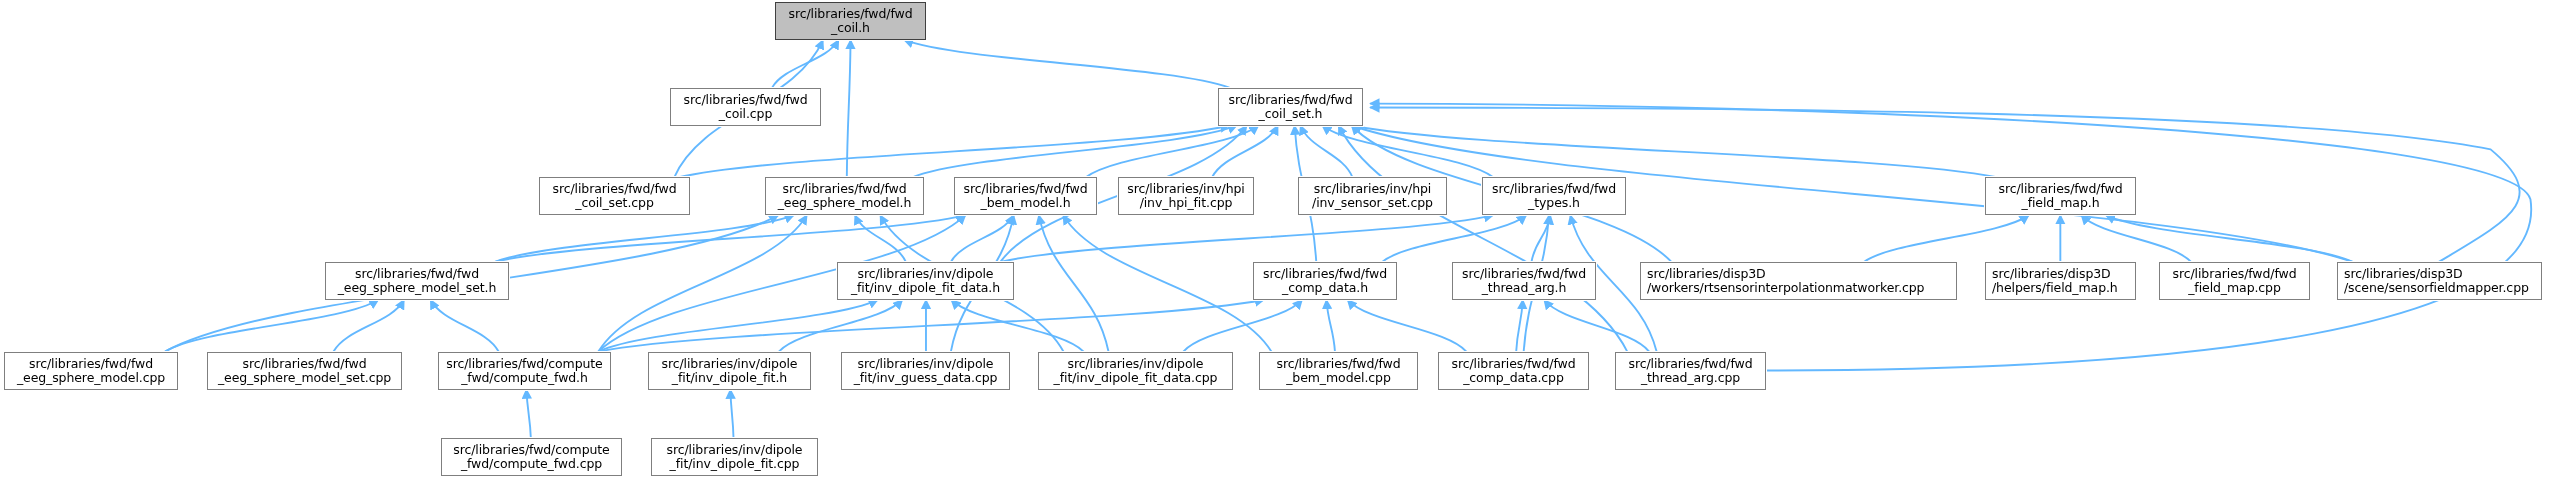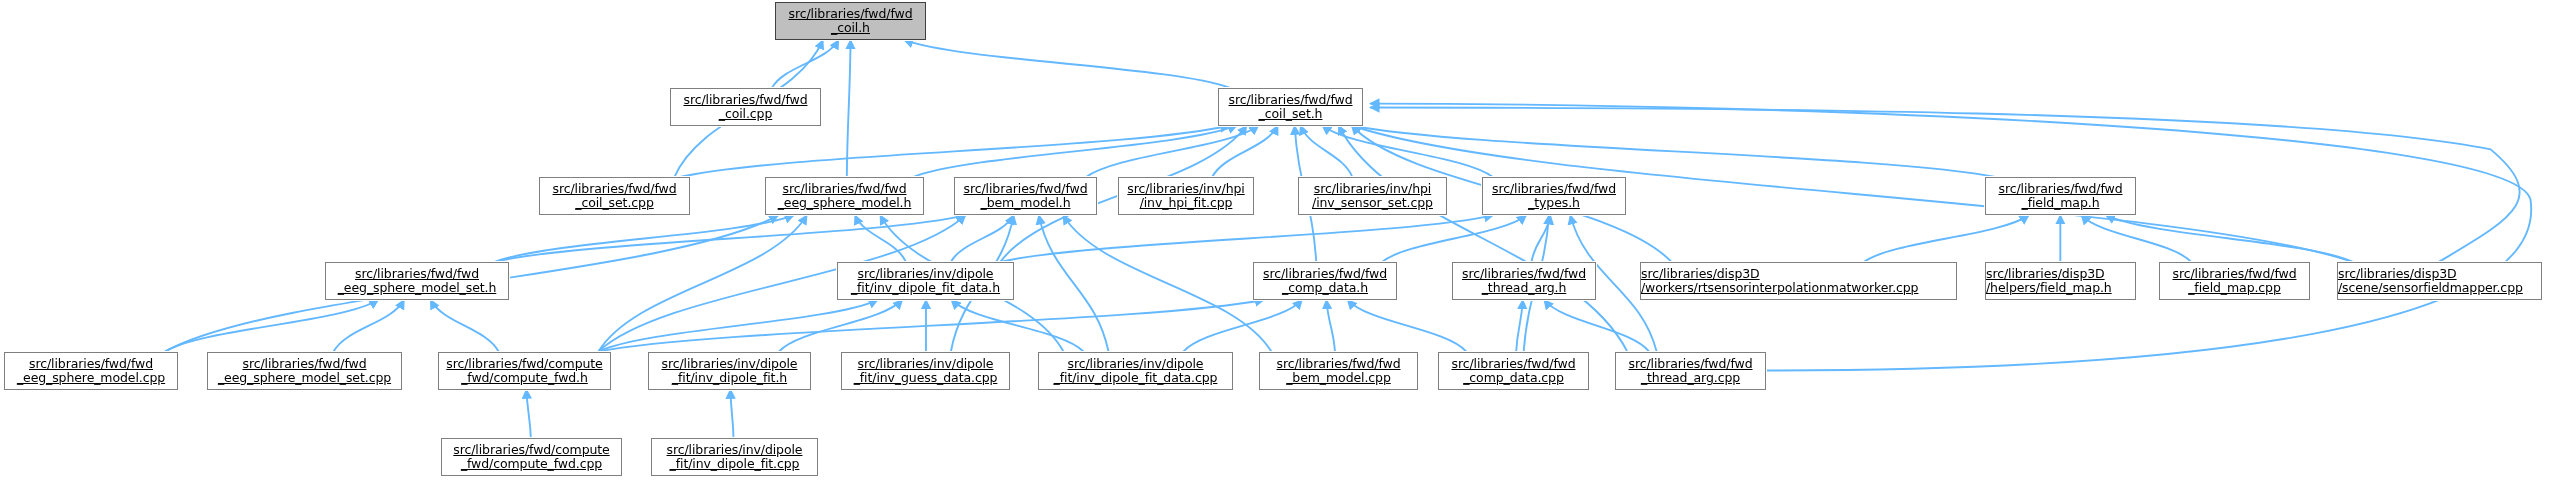--- a/index.html
+++ b/index.html
@@ -19,22 +19,22 @@
     font-size:12.5px;
     line-height:1.15;
     color:#000000;
     letter-spacing:-0.1px;
     white-space:pre-line;
     z-index:5;
     cursor:pointer;
     padding:0 3px;
   }
   .node.current{background:#bfbfbf;border:1px solid #404040;}
-  .node.leftal{justify-content:flex-start;text-align:left;padding-left:0;}
-  .node span{display:block;width:100%;text-decoration:underline;}
+  .node.leftal{justify-content:flex-start;text-align:left;padding-left:6px;}
+  .node span{display:block;width:100%;}
 </style>
 </head>
 <body>
 
 <div id="graph-root">
   <svg id="edges" xmlns="http://www.w3.org/2000/svg" viewBox="0 0 2585 491" width="2576" height="489">
       <defs>
         <marker id="arrow" viewBox="0 0 10 10" refX="9" refY="5" markerWidth="5.5" markerHeight="5.5" orient="auto-start-reverse">
           <path d="M 0 0 L 10 5 L 0 10 z" fill="#63b8ff"></path>
         </marker>

